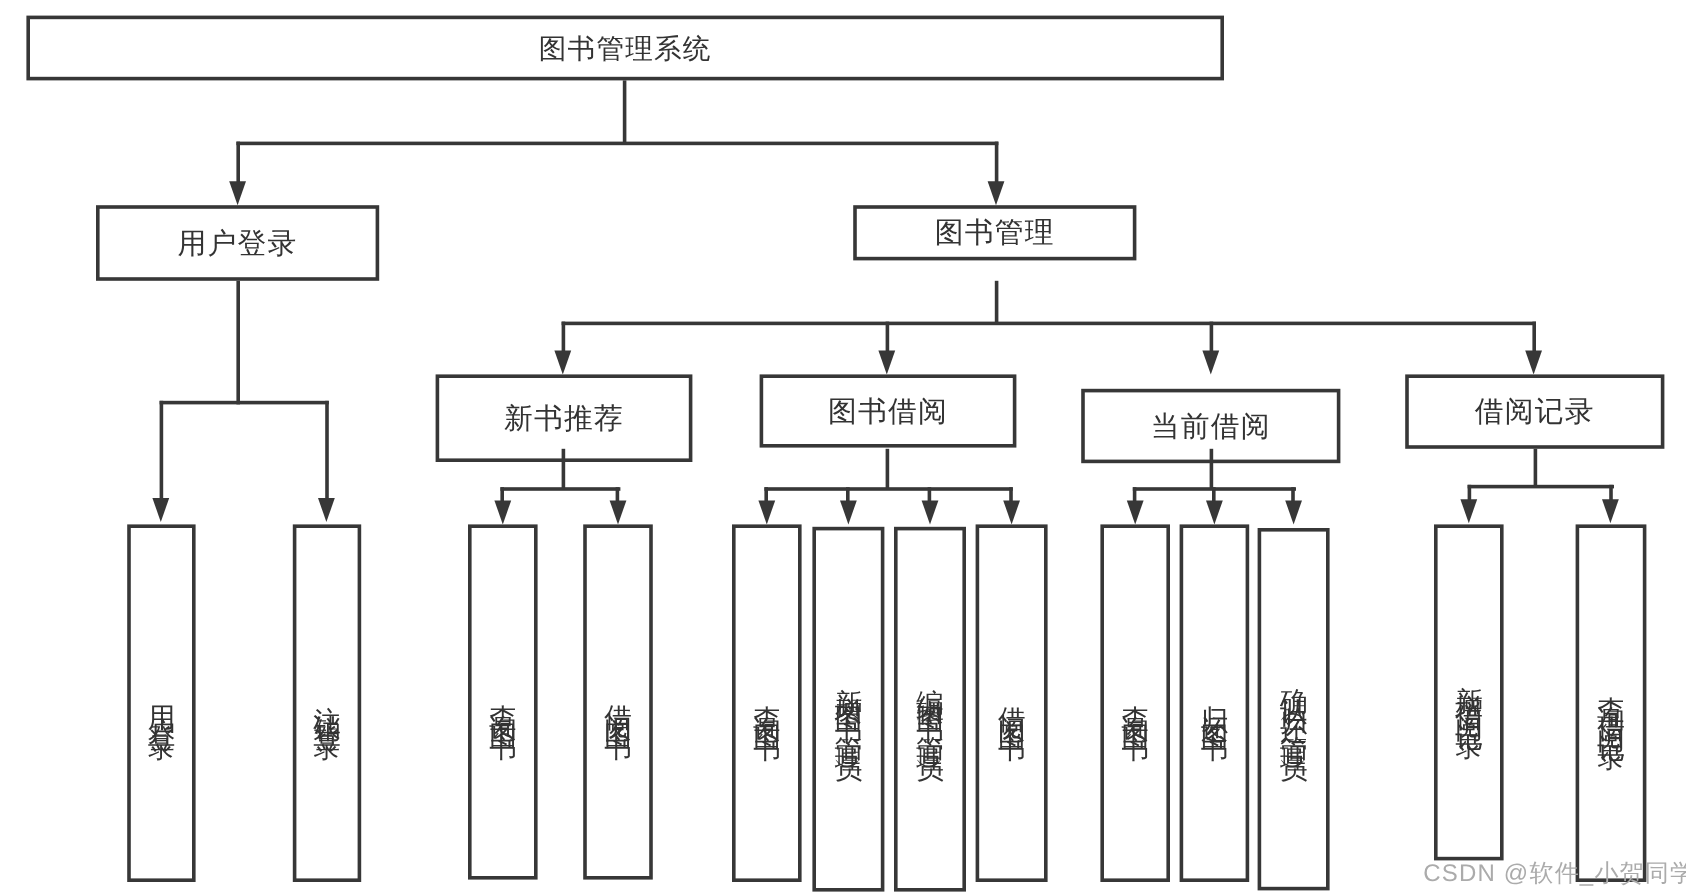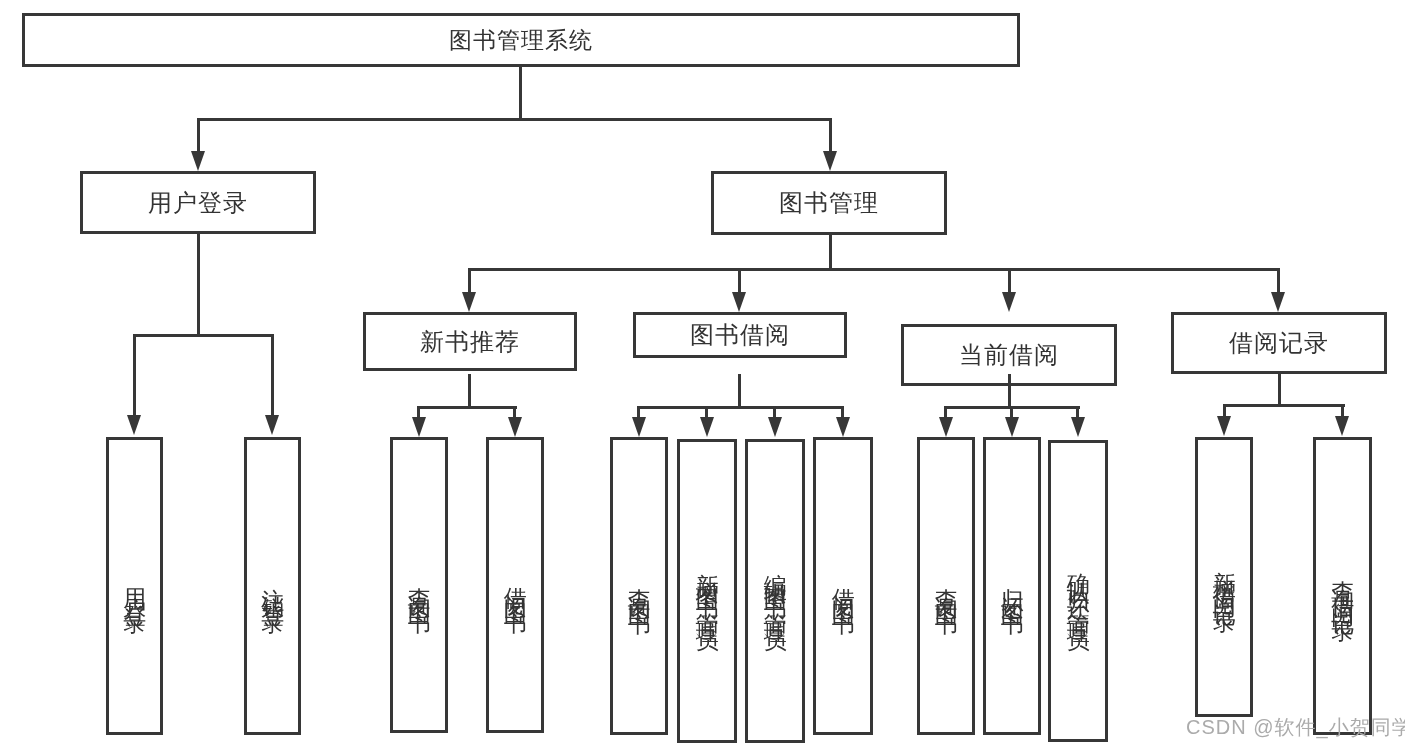--- a/index.html
+++ b/index.html
@@ -67,21 +67,21 @@
   <div class="line" style="left:519px;top:67px;width:3px;height:53px;"></div>
   <div class="line" style="left:197px;top:118px;width:635px;height:3px;"></div>
   <div class="line" style="left:197px;top:118px;width:3px;height:36px;"></div>
   <div class="line" style="left:829px;top:118px;width:3px;height:36px;"></div>
   <div class="ah" style="left:191px;top:151px;"></div>
   <div class="ah" style="left:823px;top:151px;"></div>
 
   <div class="box" style="left:80px;top:171px;width:236px;height:63px;">
     <span class="hlabel">用户登录</span>
   </div>
-  <div class="box" style="left:711px;top:171px;width:236px;height:64px;">
+  <div class="box" style="left:711px;top:171px;width:236px;height:46px;">
     <span class="hlabel">图书管理</span>
   </div>
 
   <div class="line" style="left:197px;top:234px;width:3px;height:103px;"></div>
   <div class="line" style="left:133px;top:334px;width:141px;height:3px;"></div>
   <div class="line" style="left:133px;top:334px;width:3px;height:83px;"></div>
   <div class="line" style="left:271px;top:334px;width:3px;height:83px;"></div>
   <div class="ah" style="left:127px;top:415px;"></div>
   <div class="ah" style="left:265px;top:415px;"></div>
 
@@ -89,24 +89,24 @@
   <div class="line" style="left:468px;top:268px;width:812px;height:3px;"></div>
   <div class="line" style="left:468px;top:268px;width:3px;height:26px;"></div>
   <div class="line" style="left:738px;top:268px;width:3px;height:26px;"></div>
   <div class="line" style="left:1008px;top:268px;width:3px;height:26px;"></div>
   <div class="line" style="left:1277px;top:268px;width:3px;height:26px;"></div>
   <div class="ah" style="left:462px;top:292px;"></div>
   <div class="ah" style="left:732px;top:292px;"></div>
   <div class="ah" style="left:1002px;top:292px;"></div>
   <div class="ah" style="left:1271px;top:292px;"></div>
 
-  <div class="box" style="left:363px;top:312px;width:214px;height:59px;text-align:right;">
+  <div class="box" style="left:363px;top:312px;width:214px;height:73px;text-align:right;">
     <span class="hlabel">新书推荐</span>
   </div>
-  <div class="box" style="left:633px;top:312px;width:214px;height:46px;">
+  <div class="box" style="left:633px;top:312px;width:214px;height:61px;">
     <span class="hlabel">图书借阅</span>
   </div>
   <div class="box" style="left:901px;top:324px;width:216px;height:62px;">
     <span class="hlabel">当前借阅</span>
   </div>
   <div class="box" style="left:1171px;top:312px;width:216px;height:62px;">
     <span class="hlabel">借阅记录</span>
   </div>
 
   <div class="line" style="left:468px;top:374px;width:3px;height:34px;"></div>

